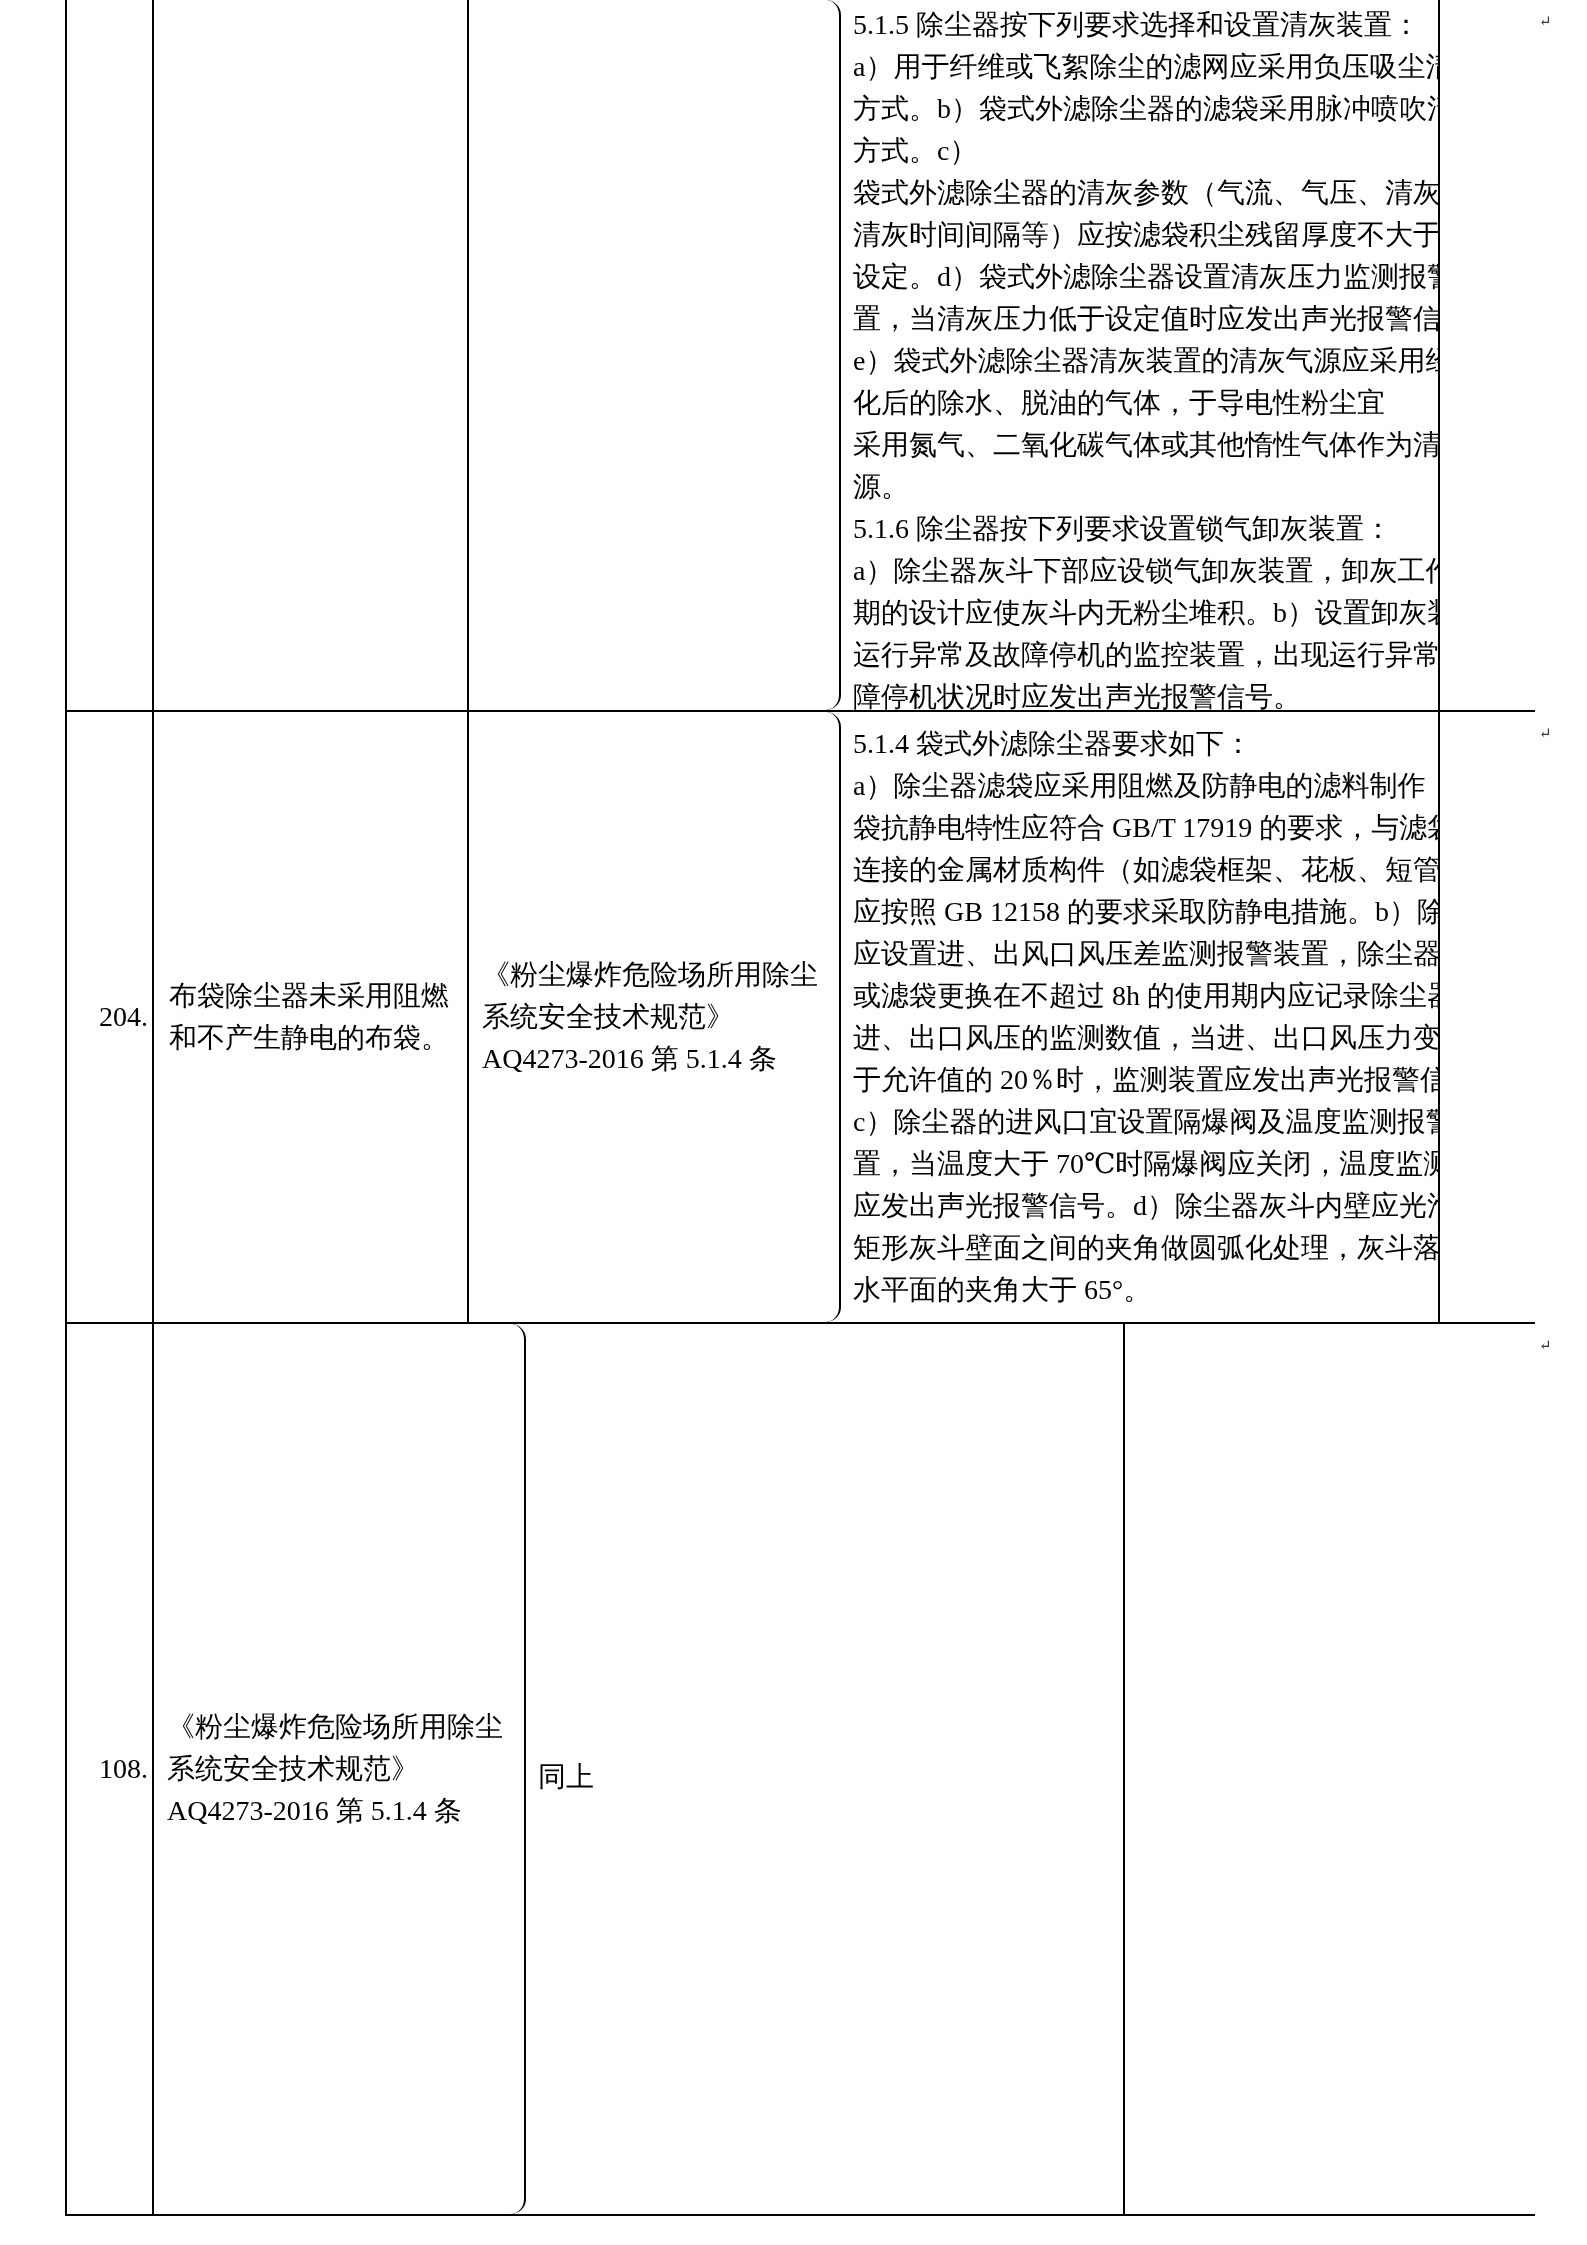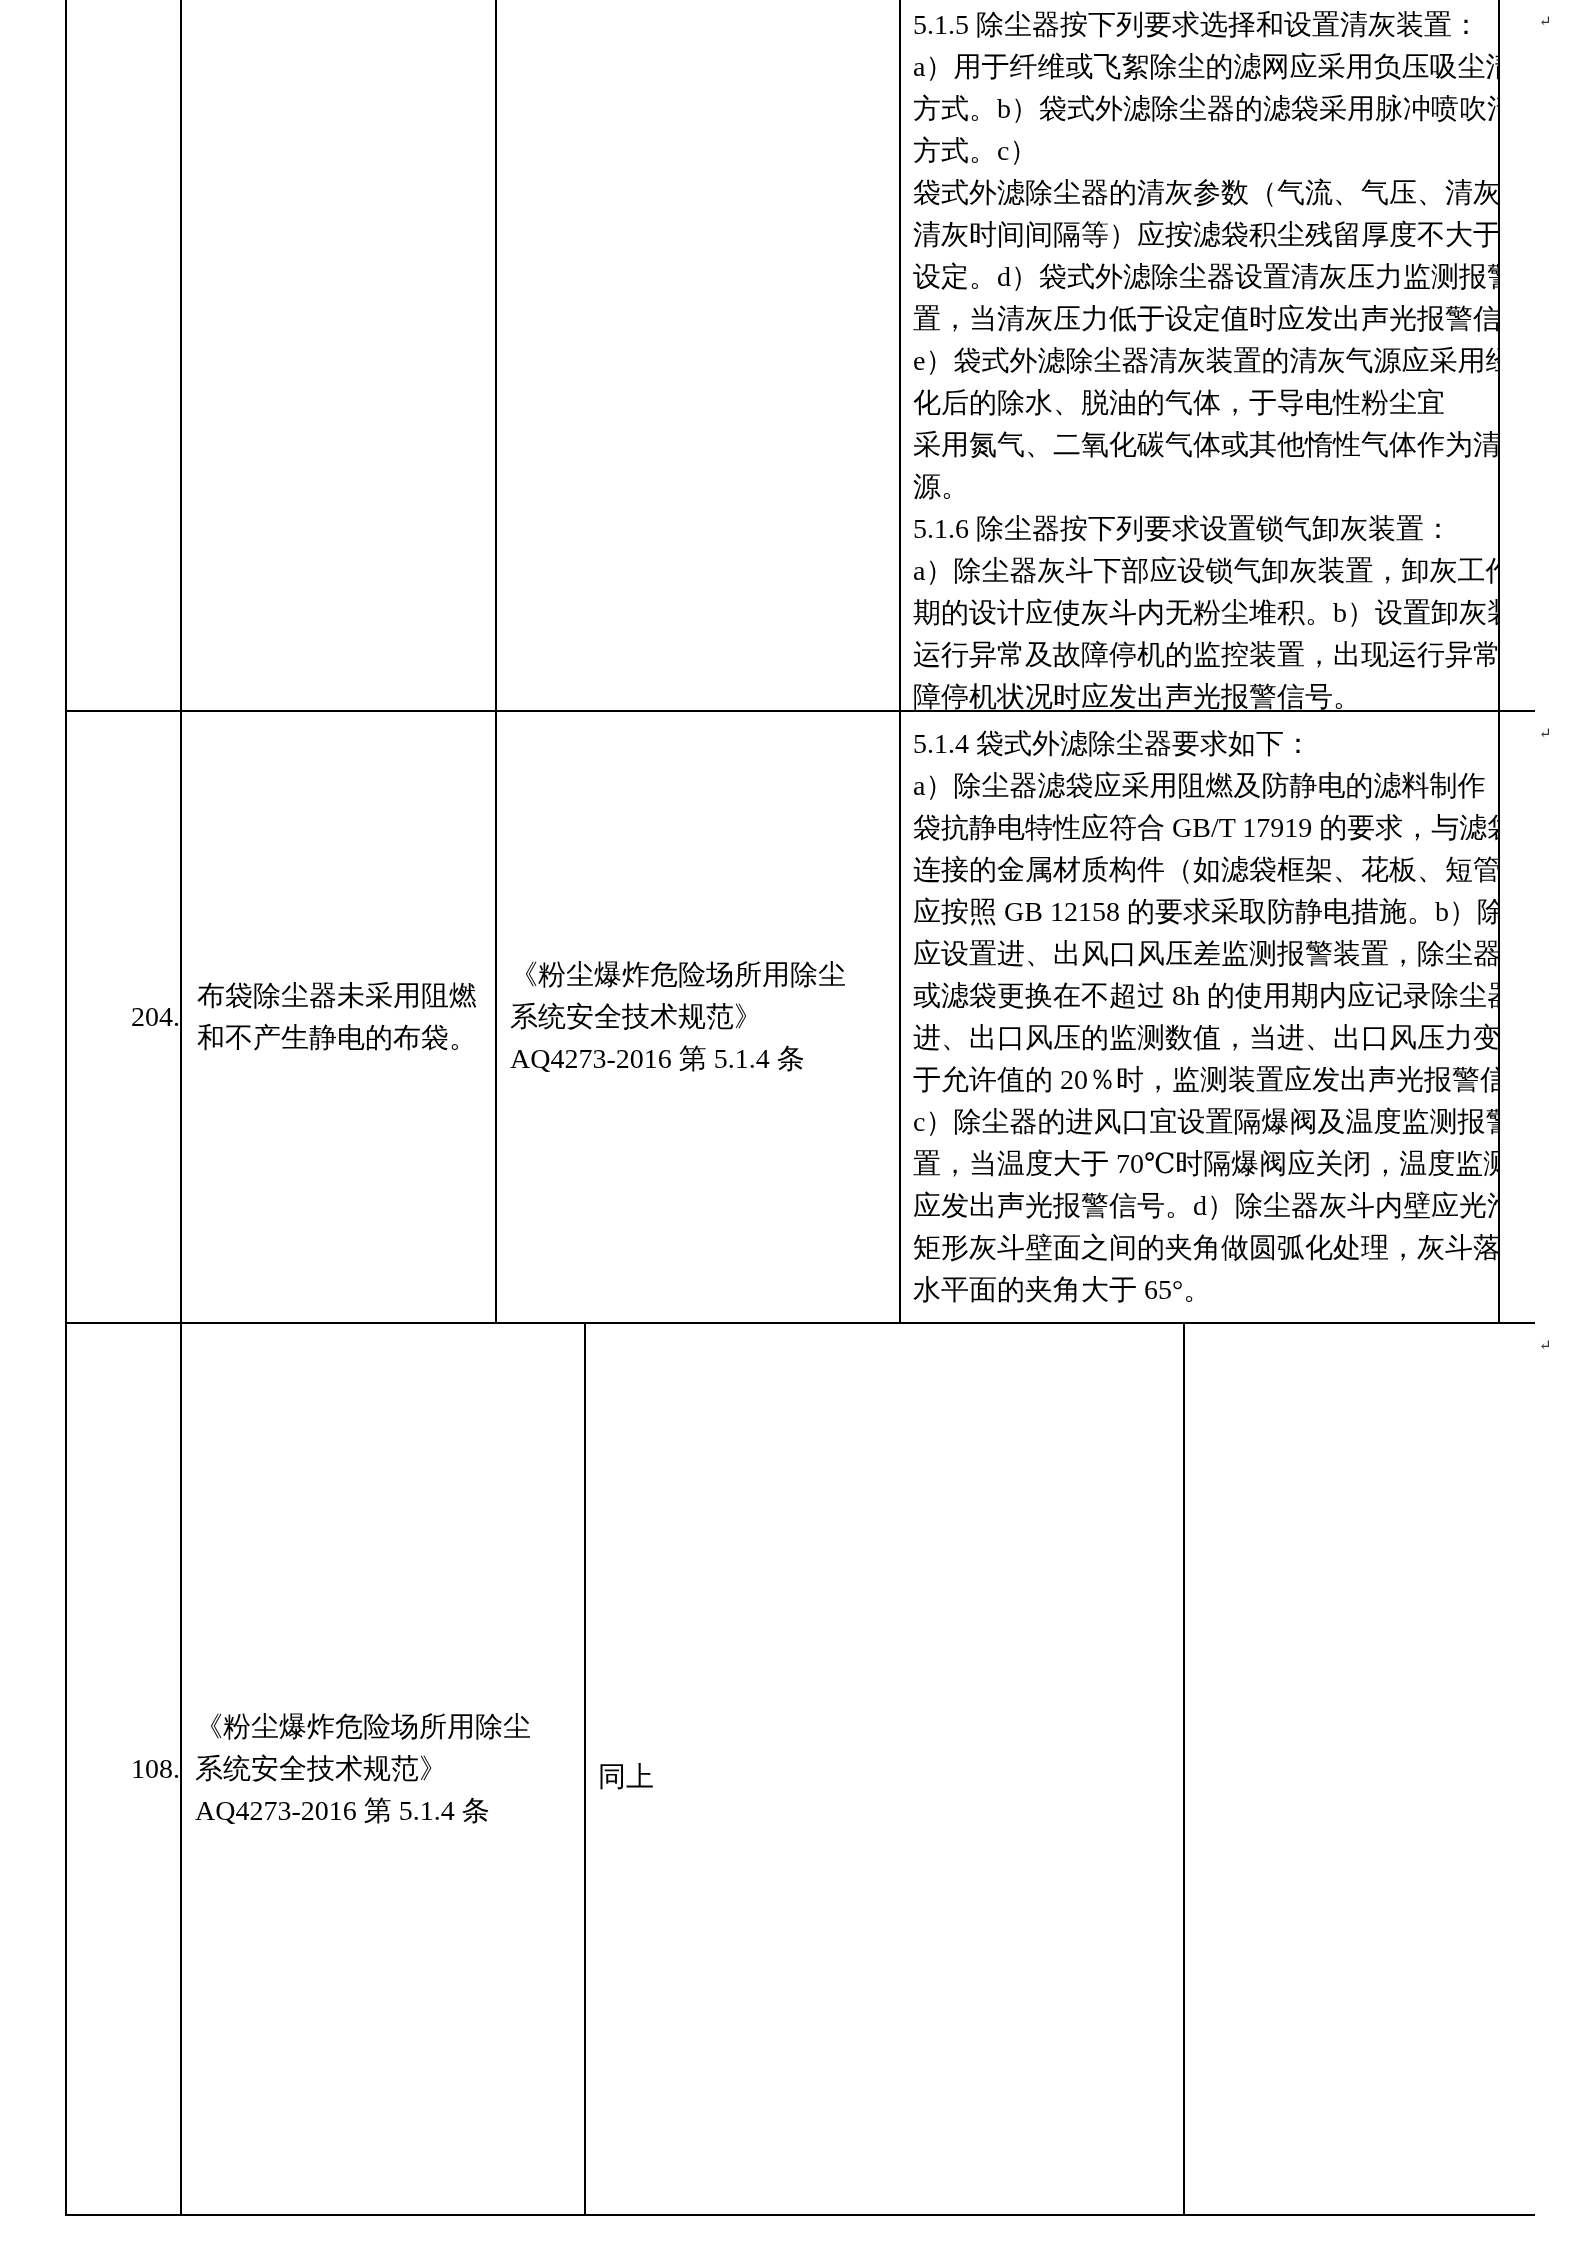--- a/index.html
+++ b/index.html
@@ -33,39 +33,40 @@
   .trow > .tcell:first-child {
     border-left: 2px solid #000;
   }
   .cell-text {
     display: block;
     font-size: 28px;
     line-height: 42px;
     white-space: pre;
   }
   .col-num {
-    width: 117px;
+    width: 89px;
     display: flex;
     align-items: center;
-    justify-content: flex-end;
+    justify-content: flex-start;
     padding-left: 32px;
   }
   .col-issue {
     width: 315px;
     display: flex;
     flex-direction: column;
     justify-content: center;
     padding: 0 8px 0 15px;
   }
   .col-ref {
-    width: 404px;
+    width: 372px;
     display: flex;
     flex-direction: column;
     justify-content: center;
     padding: 0 8px 0 13px;
+    border-radius: 15px;
   }
   .col-req {
     width: 599px;
     padding: 4px 8px 0 12px;
   }
   .row-a   { height: 710px; }
   .row-204 { height: 610px; }
   .row-205 { height: 890px; }
   .row-204 .col-req { padding-top: 11px; }
   .row-205 .col-req {

